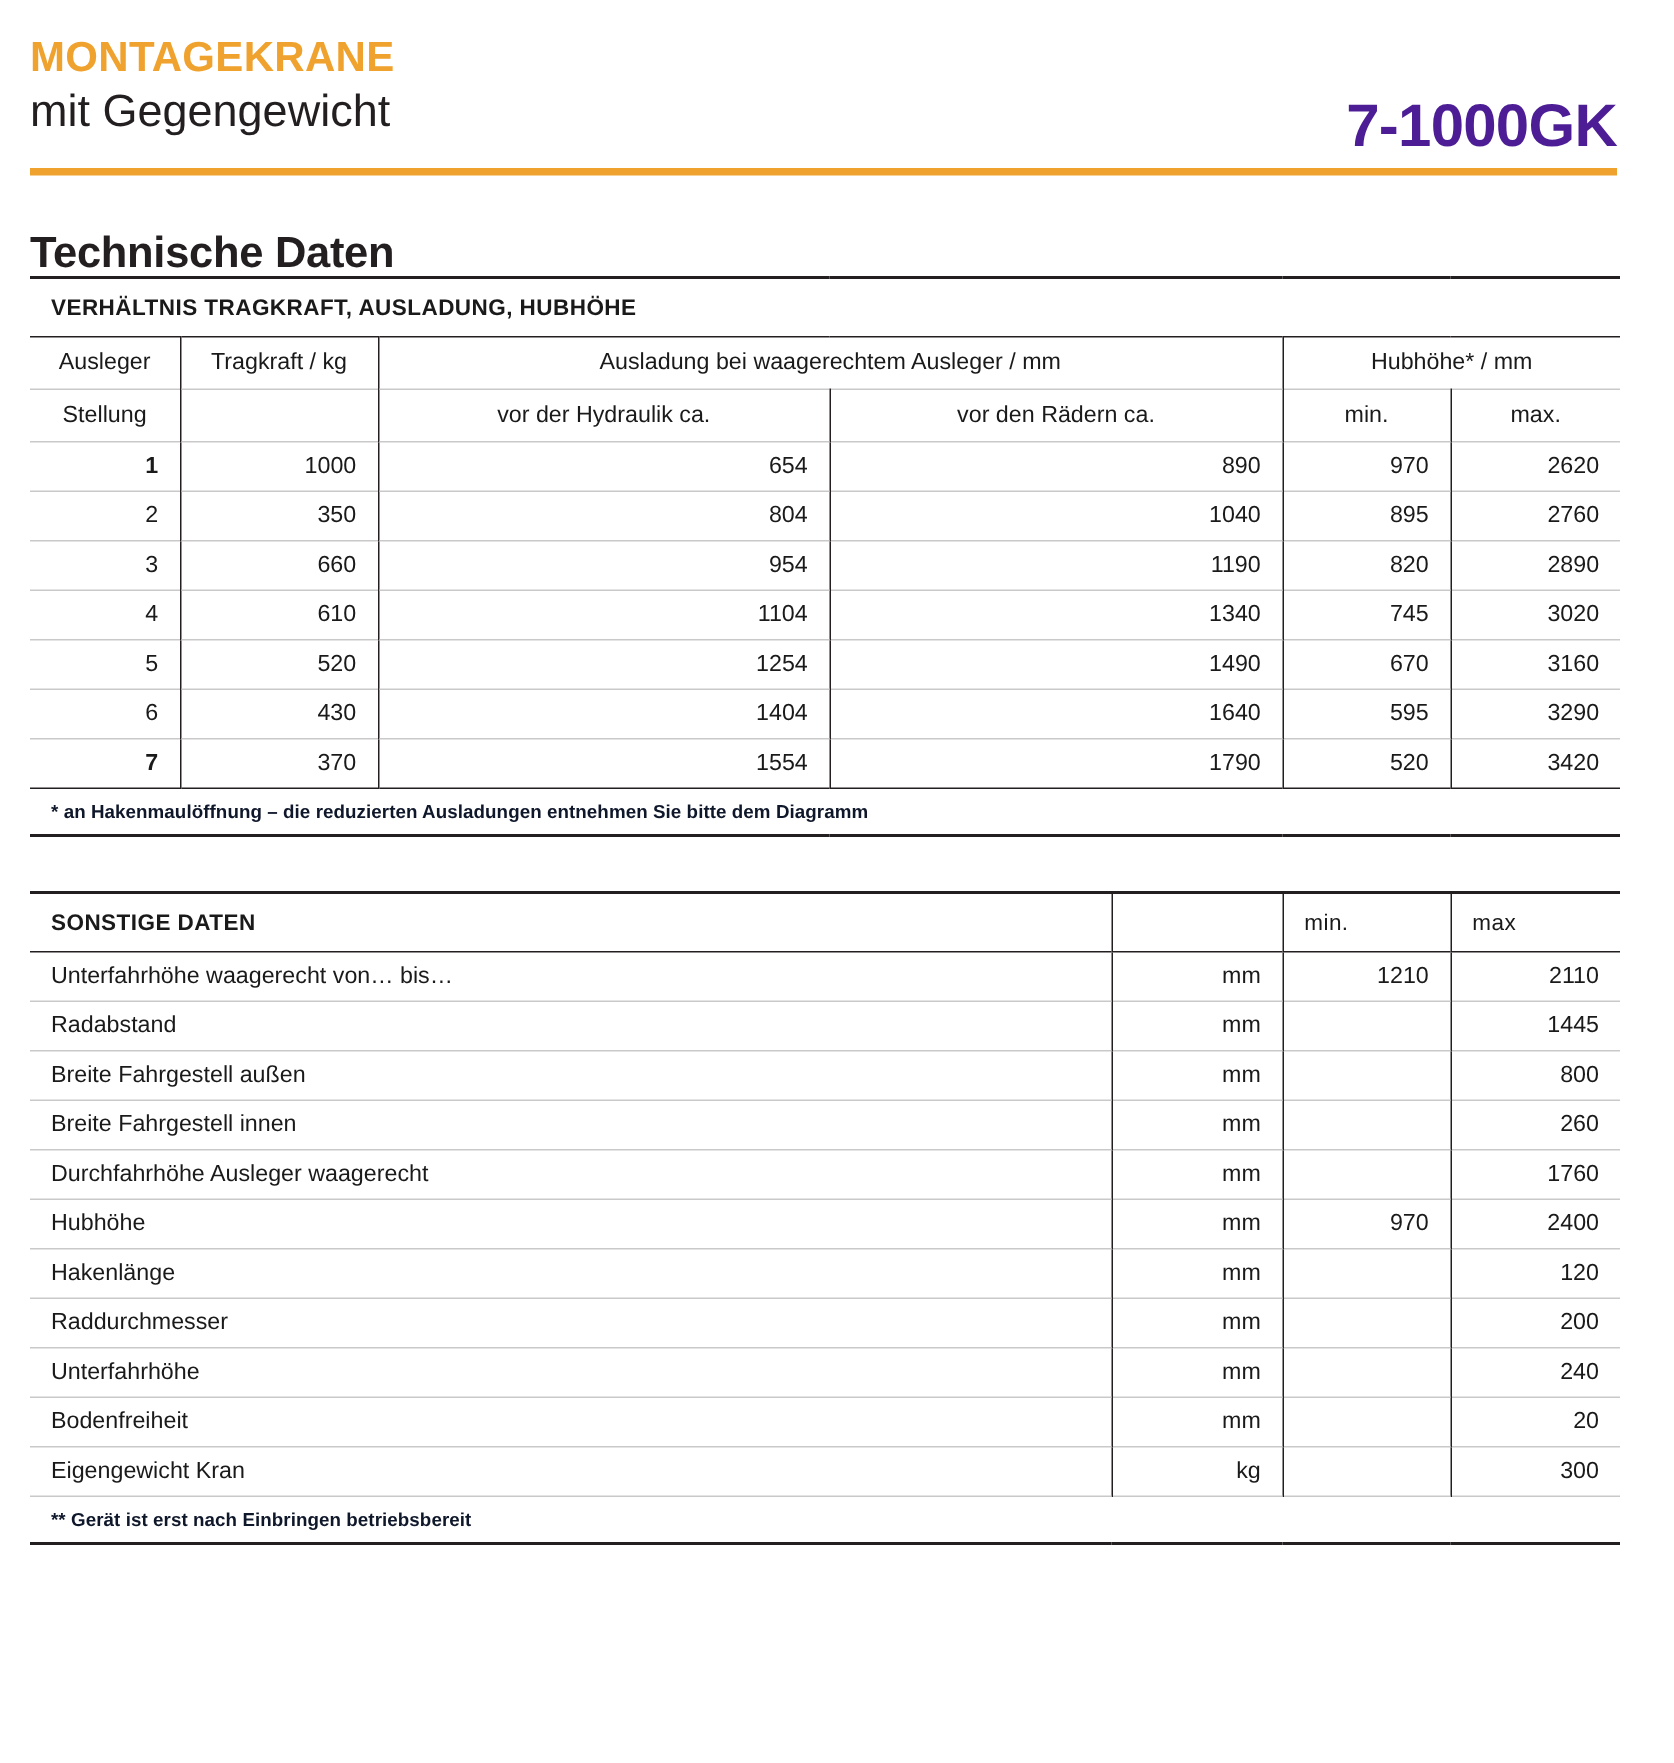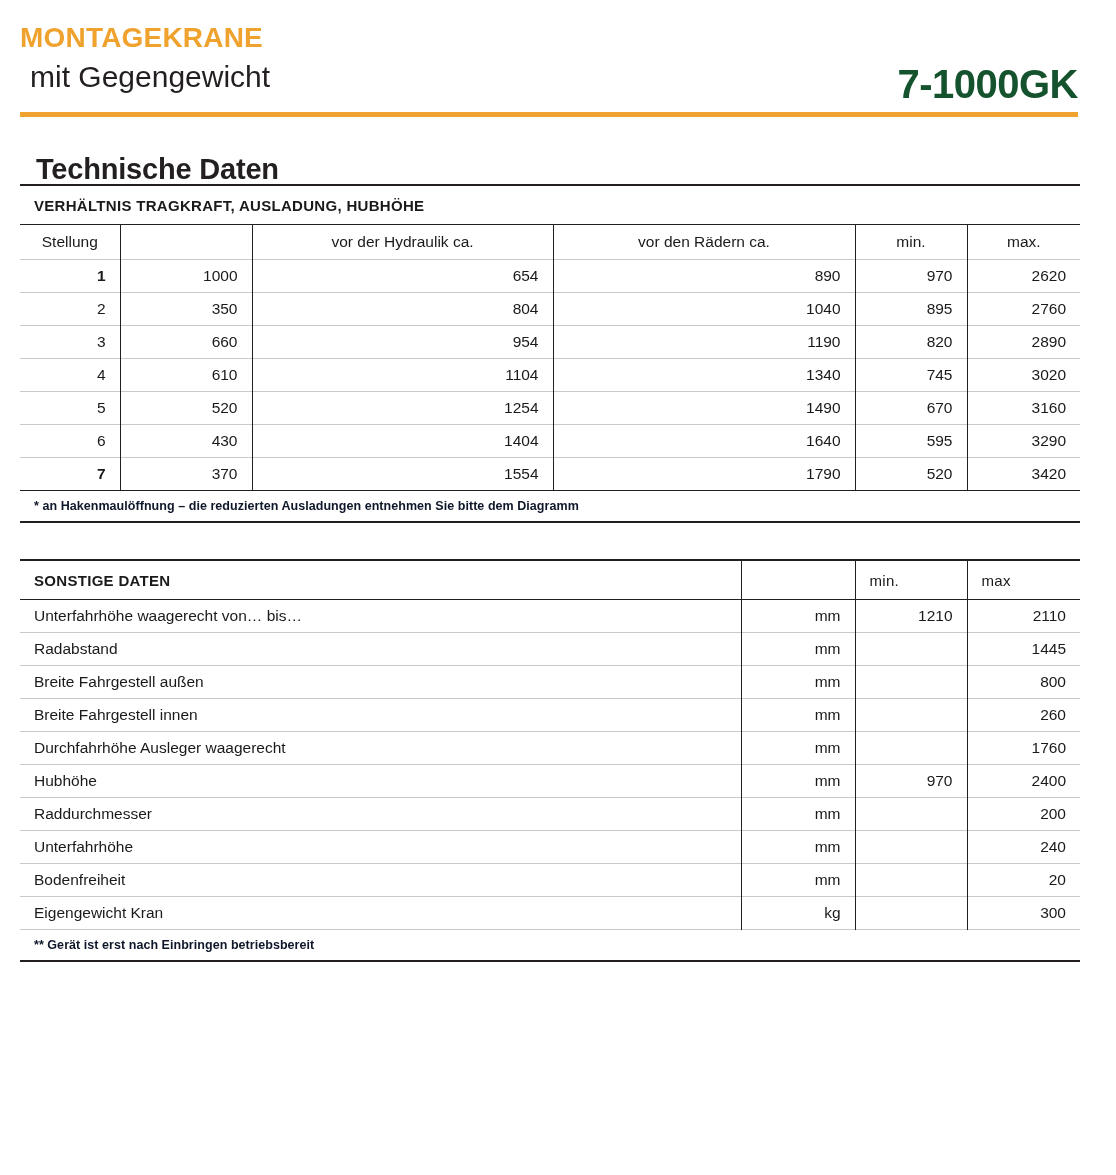--- a/index.html
+++ b/index.html
@@ -42,46 +42,46 @@
     color: #f0a22e;
     line-height: 1.0;
     margin: 0 0 8px 0;
     white-space: nowrap;
   }
   .brand-subtitle {
     font-size: 30px;
     font-weight: normal;
     color: #231f20;
     line-height: 1.0;
-    margin: 10px;
+    margin: 0;
     white-space: nowrap;
   }
   .model-number {
     position: absolute;
     right: 18px;
     bottom: 8px;
     font-size: 40px;
     font-weight: bold;
-    color: #14532d;
+    color: #4c1d95;
     letter-spacing: -0.5px;
     line-height: 1.0;
     white-space: nowrap;
   }
   .orange-rule {
     height: 5px;
     background: #f0a22e;
     margin: 0 18px 0 0;
   }
 
   
   .section-title {
     font-size: 29px;
     font-weight: bold;
     color: #231f20;
-    margin: 38px 0 0 16px;
+    margin: 38px 0 0 0;
     line-height: 1.0;
     letter-spacing: -0.2px;
   }
 
   
   table {
     border-collapse: collapse;
     width: 1060px;
     table-layout: fixed;
     font-size: 15.5px;
@@ -165,20 +165,26 @@
         <col style="width:301px">
         <col style="width:302px">
         <col style="width:112px">
         <col style="width:113px">
       </colgroup>
       <tbody>
         <tr class="cap-row t-thick-top t-mid">
           <td colspan="6">VERHÄLTNIS TRAGKRAFT, AUSLADUNG, HUBHÖHE</td>
         </tr>
 
+        <tr class="hrow t-light">
+          <td>Ausleger</td>
+          <td class="vline-l">Tragkraft / kg</td>
+          <td class="vline-l" colspan="2">Ausladung bei waagerechtem Ausleger / mm</td>
+          <td class="vline-l" colspan="2">Hubhöhe* / mm</td>
+        </tr>
 
         <tr class="hrow t-light">
           <td>Stellung</td>
           <td class="vline-l"></td>
           <td class="vline-l">vor der Hydraulik ca.</td>
           <td class="vline-l">vor den Rädern ca.</td>
           <td class="vline-l">min.</td>
           <td class="vline-l">max.</td>
         </tr>
 
@@ -292,20 +298,26 @@
           <td class="num vline-l"></td>
           <td class="num vline-l">1760</td>
         </tr>
         <tr class="brow t-light">
           <td class="lbl">Hubhöhe</td>
           <td class="num vline-l">mm</td>
           <td class="num vline-l">970</td>
           <td class="num vline-l">2400</td>
         </tr>
         <tr class="brow t-light">
+          <td class="lbl">Hakenlänge</td>
+          <td class="num vline-l">mm</td>
+          <td class="num vline-l"></td>
+          <td class="num vline-l">120</td>
+        </tr>
+        <tr class="brow t-light">
           <td class="lbl">Raddurchmesser</td>
           <td class="num vline-l">mm</td>
           <td class="num vline-l"></td>
           <td class="num vline-l">200</td>
         </tr>
         <tr class="brow t-light">
           <td class="lbl">Unterfahrhöhe</td>
           <td class="num vline-l">mm</td>
           <td class="num vline-l"></td>
           <td class="num vline-l">240</td>

